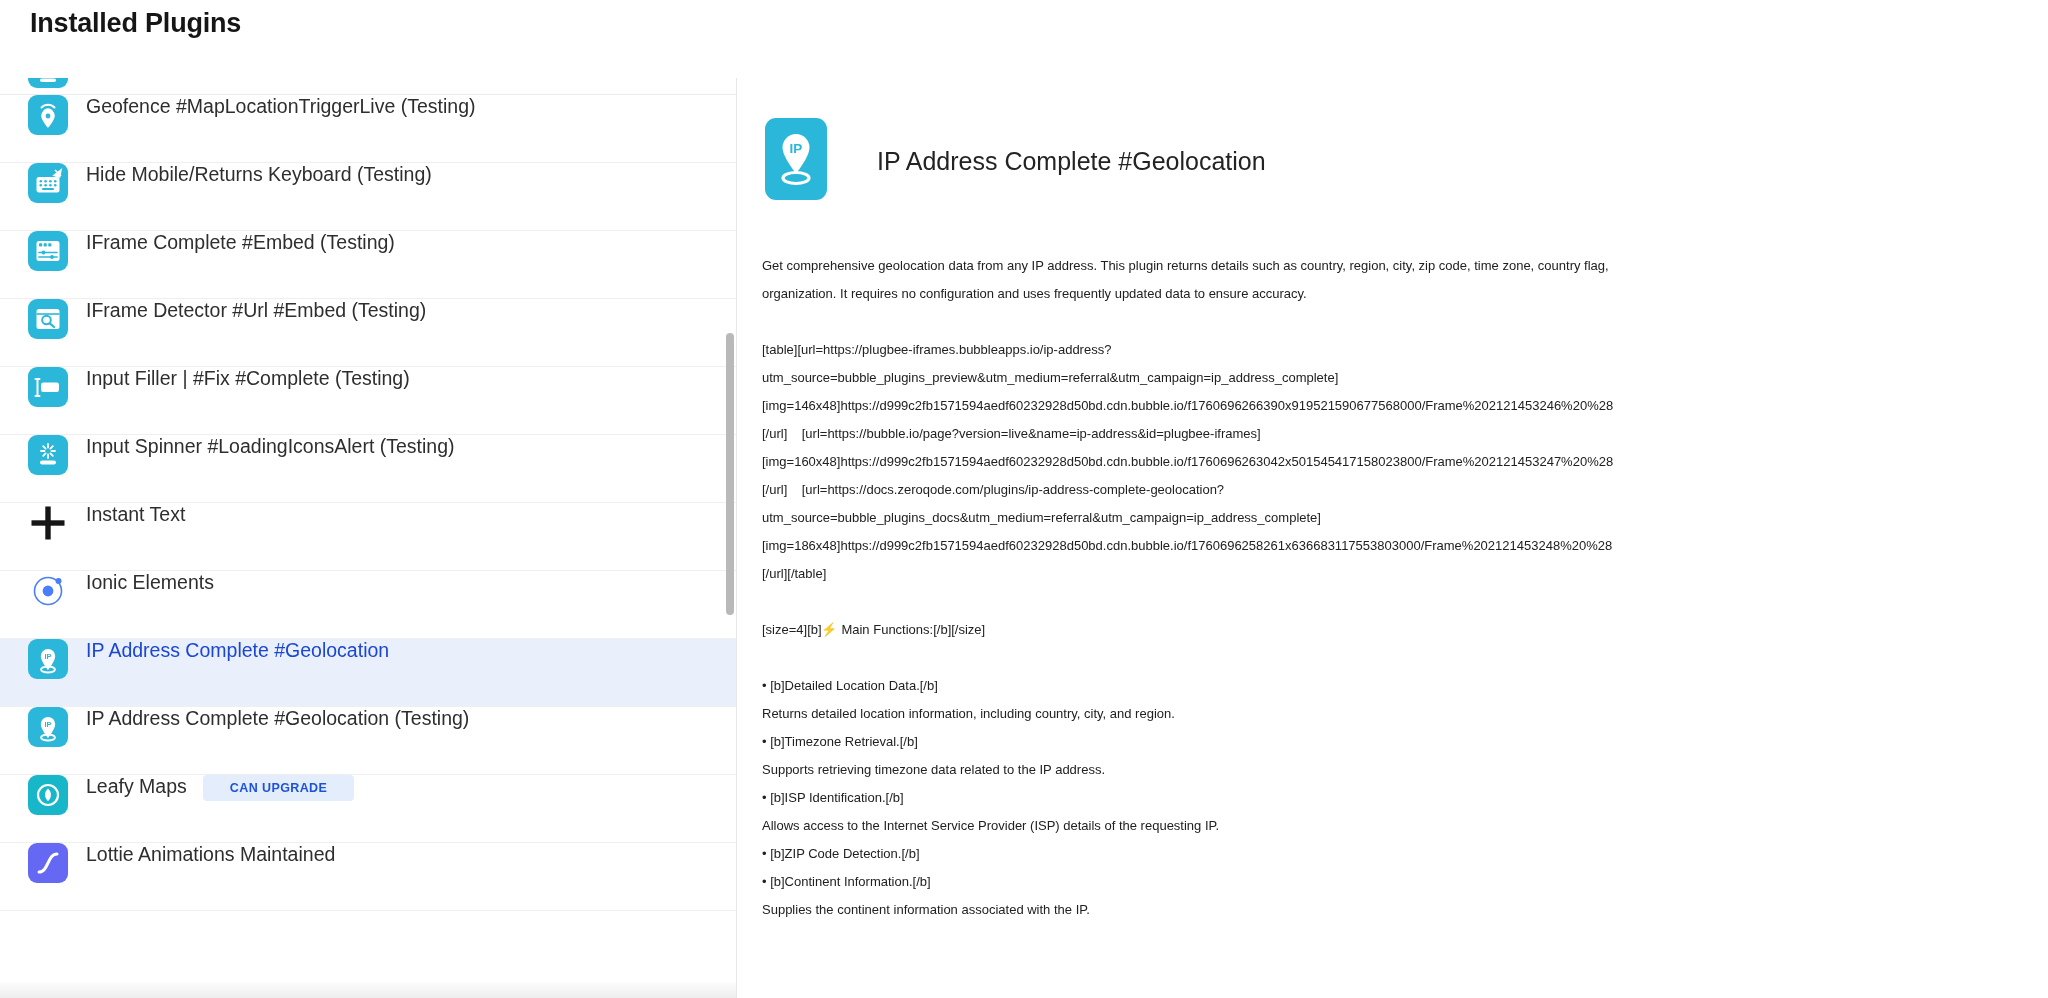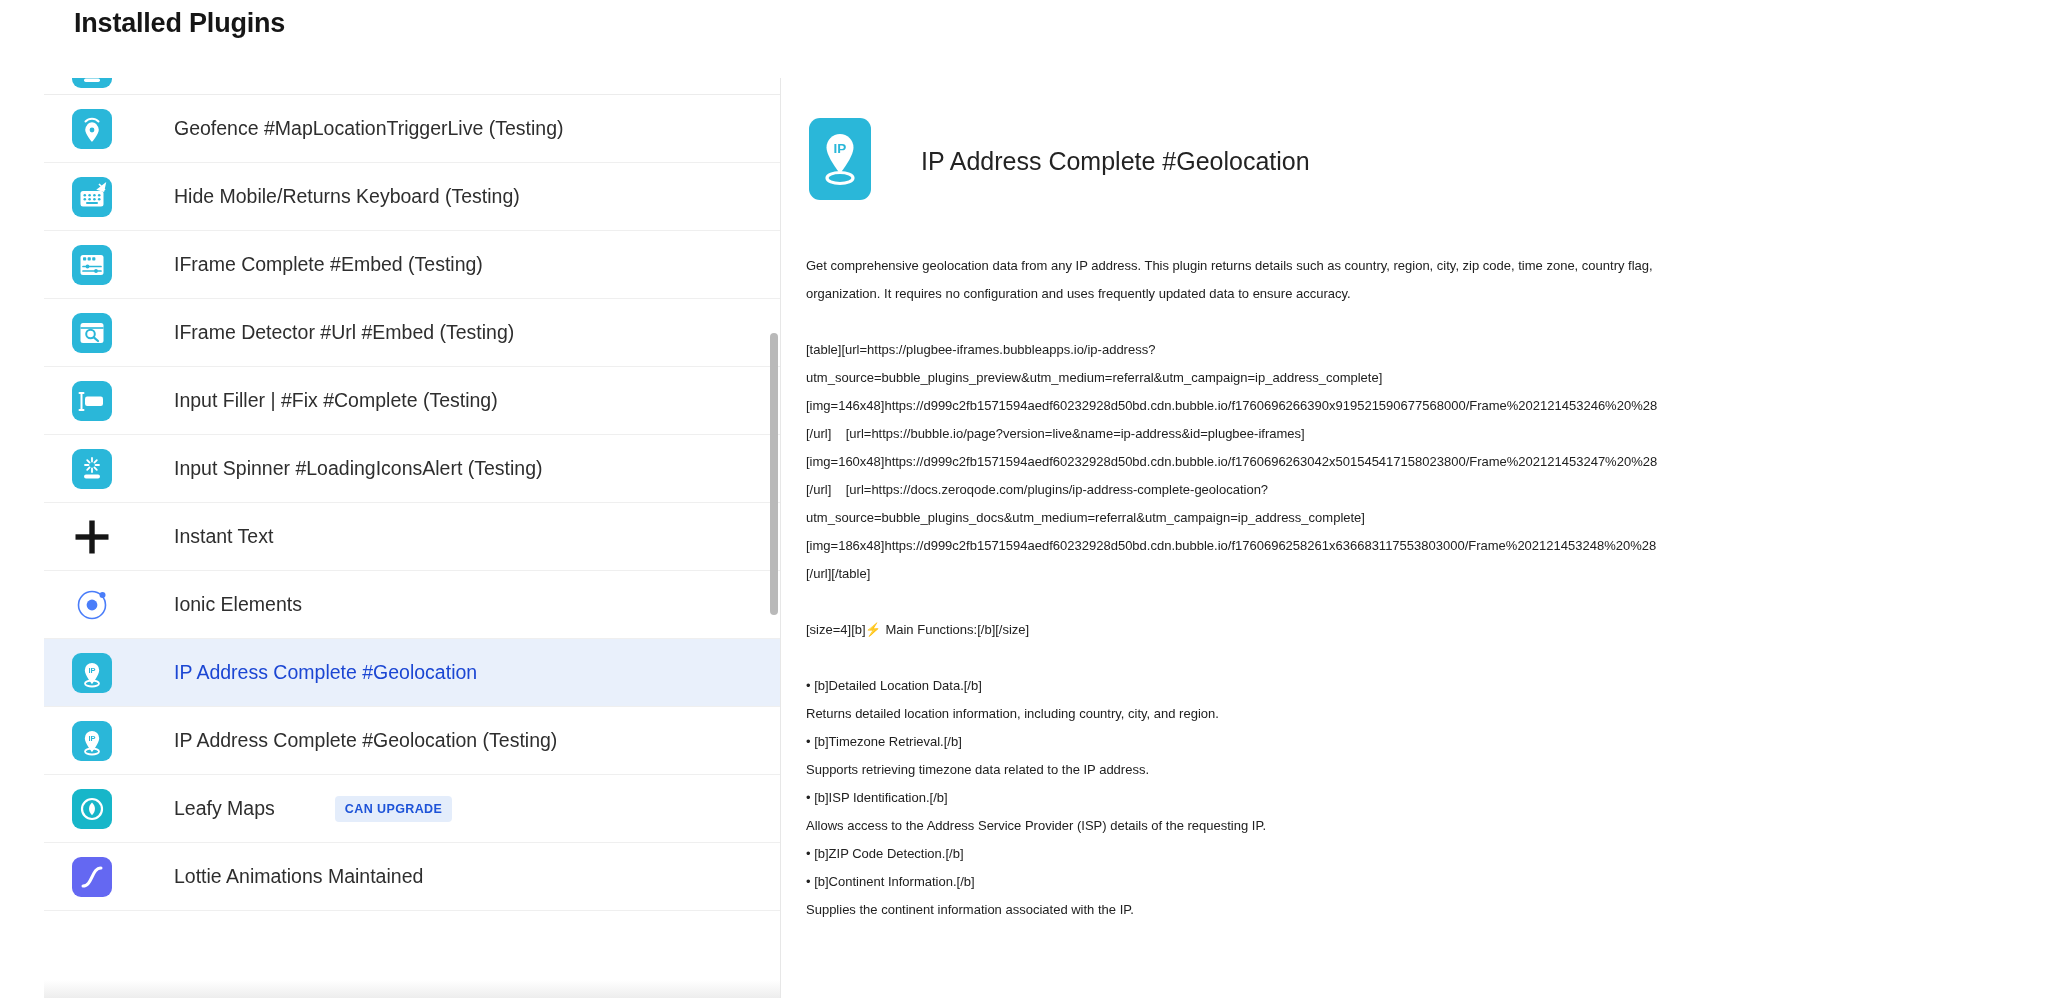--- a/index.html
+++ b/index.html
@@ -1,40 +1,40 @@
 <!DOCTYPE html>
 <html style="--accent-teal: #2ab7d9; --accent-blue: #1c33bd; --selected-bg: #e9f0fb; --selected-text: #1b46d3; --badge-bg: #e4edfb; --badge-text: #1d53d8; --bolt: #f7b500;"><head>
 <meta charset="utf-8">
 <style>
   * { margin:0; padding:0; box-sizing:border-box; }
   html,body { background:#ffffff; }
   body { font-family:"Liberation Sans", sans-serif; }
-  #app { position:relative; width:1704px; height:998px; background:#fff; overflow:hidden;margin-left:44px; }
+  #app { position:relative; width:1704px; height:998px; background:#fff; overflow:hidden; }
 
   
   .header { position:absolute; left:0; top:0; width:2048px; height:62px; background:#fff; }
   .page-title { position:absolute; left:30px; top:8px; font-size:27px; font-weight:700; color:#161616; letter-spacing:-0.2px; }
   .add-btn { position:absolute; left:1862px; top:4px; width:146px; height:44px;
              background:var(--accent-blue); color:#fff; border:none; border-radius:8px;
              font-size:19px; font-family:inherit; display:flex; align-items:center; justify-content:center; cursor:pointer; }
 
   
   .sidebar { position:absolute; left:0; top:78px; width:737px; height:920px; background:#fff;
              border-right:1px solid #e7e7e7; overflow:hidden; }
   .partial-row { position:relative; height:17px; border-bottom:1px solid #ececec; overflow:hidden; }
   .partial-row .icon { position:absolute; left:28px; top:-30px; width:40px; height:40px; }
-  .row { position:relative; height:68px; display:flex; align-items:center; padding-left:28px;
-         border-bottom:1px solid #efefef; background:#fff; cursor:pointer;gap:44px; }
+  .row { position:relative; height:68px; display:flex; align-items:flex-start; padding-left:28px;
+         border-bottom:1px solid #efefef; background:#fff; cursor:pointer; }
   .row .icon { width:40px; height:40px; margin-right:18px; flex:0 0 40px; }
   .row .icon svg { width:40px; height:40px; display:block; }
   .row .label { font-size:19.5px; color:#2e2e2e; white-space:nowrap; }
   .row.selected { background:var(--selected-bg); }
   .row.selected .label { color:var(--selected-text); }
   .badge { margin-left:16px; background:var(--badge-bg); color:var(--badge-text);
-           font-size:12.5px; font-weight:700; letter-spacing:0.4px; padding:6px 10px; border-radius:4px; white-space:nowrap; }
+           font-size:12.5px; font-weight:700; letter-spacing:0.4px; padding:6px 27px; border-radius:4px; white-space:nowrap; }
   .sidebar-fade { position:absolute; left:0; bottom:0; width:737px; height:18px;
                   background:linear-gradient(to bottom, rgba(237,237,237,0), #ededed); pointer-events:none; }
   .sb-thumb { position:absolute; left:726px; top:333px; width:8px; height:282px; background:#b9b9b9; border-radius:4px; }
 
   
   .main { position:absolute; left:738px; top:62px; width:1310px; height:936px; background:#fff; }
   .plugin-icon { position:absolute; left:765px; top:118px; width:62px; height:82px; }
   .plugin-title { position:absolute; left:877px; top:147px; font-size:25px; color:#232323; white-space:nowrap; }
   .plugin-page-link { position:absolute; left:1858px; top:148px; font-size:16px; color:#2b2b2b; white-space:nowrap; cursor:pointer; }
   .description { position:absolute; left:762px; top:252px; width:1272px; height:746px; overflow:hidden; }
@@ -255,21 +255,21 @@
       <div class="desc-line">[img=186x48]https://d999c2fb1571594aedf60232928d50bd.cdn.bubble.io/f1760696258261x636683117553803000/Frame%202121453248%20%28</div>
       <div class="desc-line">[/url][/table]</div>
       <div class="desc-line">&nbsp;</div>
       <div class="desc-line">[size=4][b]<span class="bolt">⚡</span> Main Functions:[/b][/size]</div>
       <div class="desc-line">&nbsp;</div>
       <div class="desc-line">• [b]Detailed Location Data.[/b]</div>
       <div class="desc-line">Returns detailed location information, including country, city, and region.</div>
       <div class="desc-line">• [b]Timezone Retrieval.[/b]</div>
       <div class="desc-line">Supports retrieving timezone data related to the IP address.</div>
       <div class="desc-line">• [b]ISP Identification.[/b]</div>
-      <div class="desc-line">Allows access to the Address Service Provider (ISP) details of the requesting IP.</div>
+      <div class="desc-line">Allows access to the Internet Service Provider (ISP) details of the requesting IP.</div>
       <div class="desc-line">• [b]ZIP Code Detection.[/b]</div>
       <div class="desc-line">• [b]Continent Information.[/b]</div>
       <div class="desc-line">Supplies the continent information associated with the IP.</div>
     </div>
 
   <div class="main-sb-track"></div>
   <div class="main-sb-thumb"></div>
 
 </div>
 

